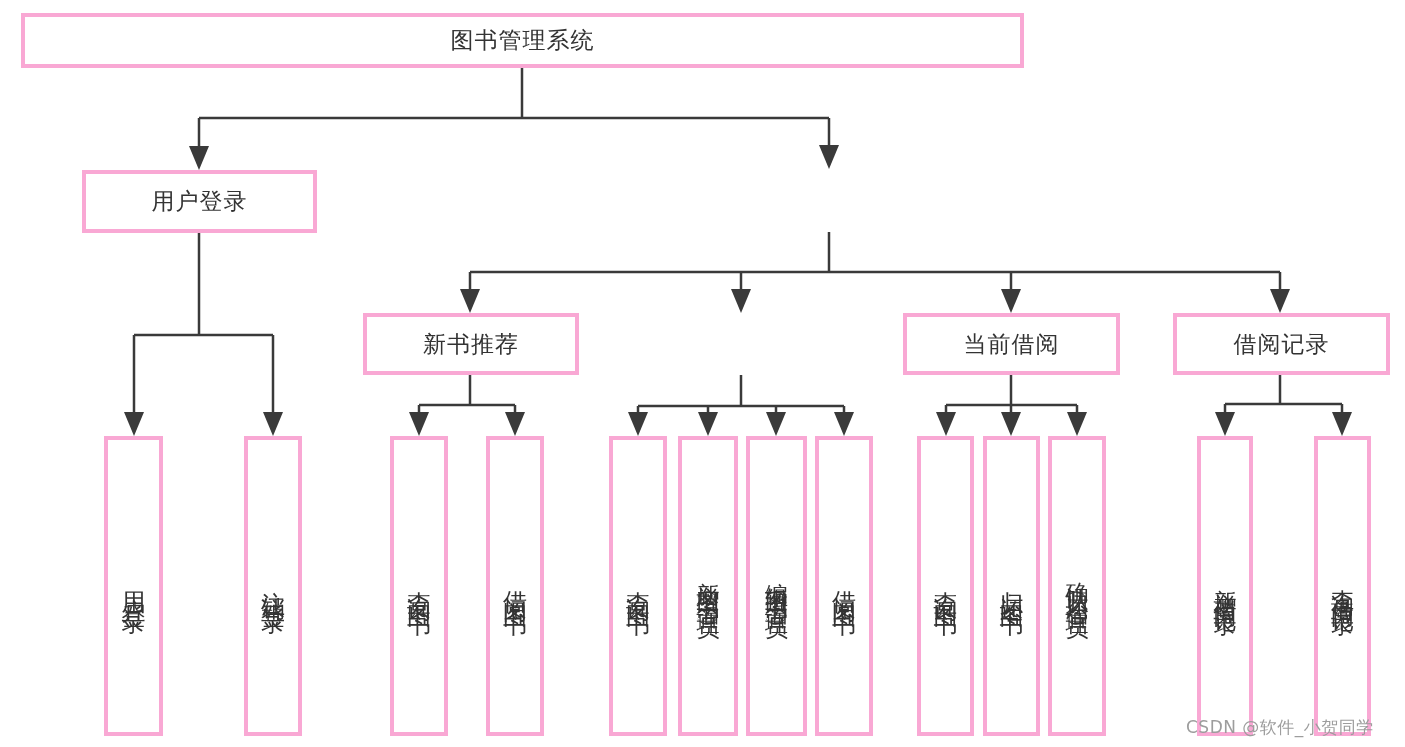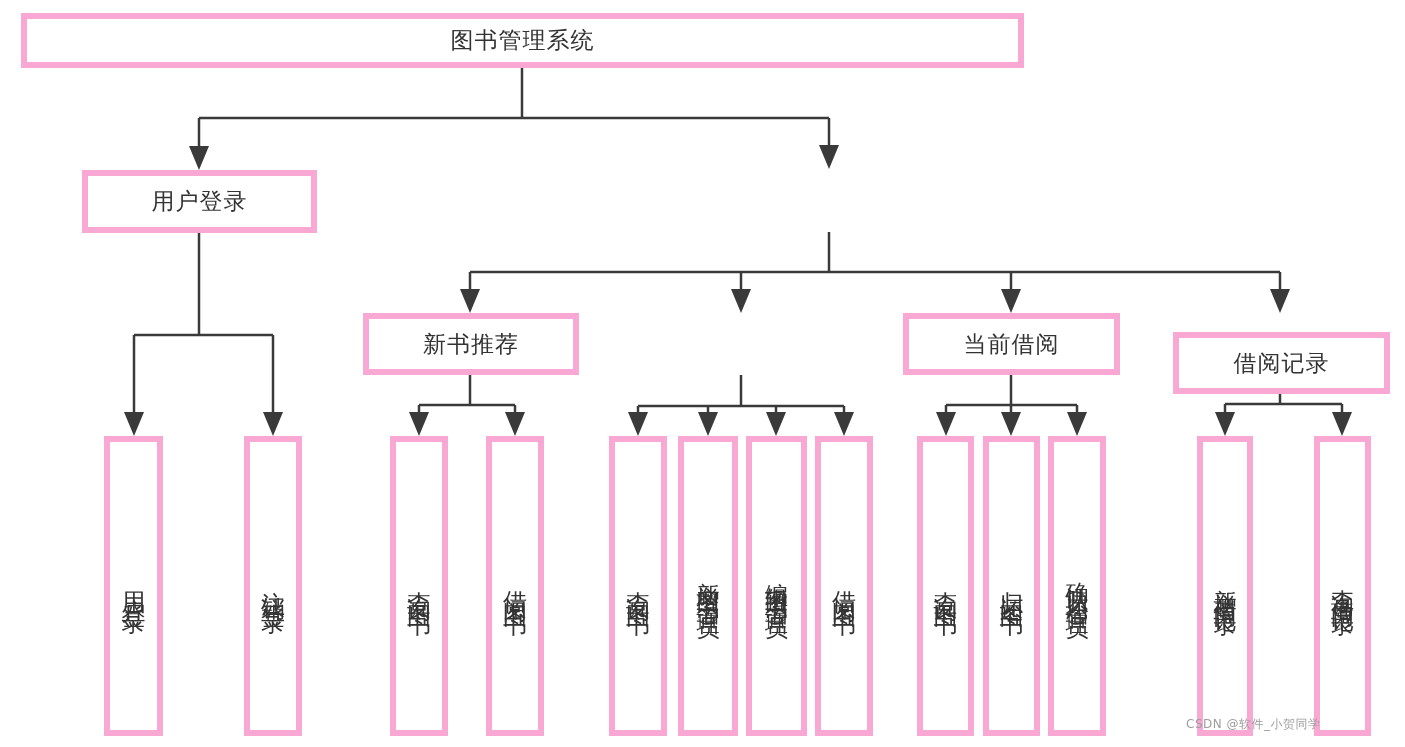--- a/index.html
+++ b/index.html
@@ -19,21 +19,21 @@
     position: absolute;
     left: 0; top: 0;
     width: 1405px;
     height: 747px;
     z-index: 1;
   }
   .node {
     position: absolute;
     box-sizing: border-box;
     background: #ffffff;
-    border: 6px solid #f9a8d4;
+    border: 4px solid #f9a8d4;
     display: flex;
     align-items: center;
     justify-content: center;
     z-index: 2;
     color: #333333;
   }
   .node .lbl {
     color: #333333;
     white-space: nowrap;
   }
@@ -57,39 +57,39 @@
     letter-spacing: 5px;
     font-size: 23px;
   }
   
   .root-box      { left: 21px;  top: 13px;  width: 1003px; height: 55px; }
   .n-user-login  { left: 82px;  top: 170px; width: 235px;  height: 63px; }
   .n-book-mgmt   { left: 712px; top: 169px; width: 235px;  height: 63px; }
   .n-new-rec     { left: 363px; top: 313px; width: 216px;  height: 62px; }
   .n-borrow      { left: 634px; top: 313px; width: 214px;  height: 62px; }
   .n-current     { left: 903px; top: 313px; width: 217px;  height: 62px; }
-  .n-records     { left: 1173px;top: 313px; width: 217px;  height: 62px; margin-top: 19px; }
+  .n-records     { left: 1173px;top: 313px; width: 217px;  height: 62px; }
   .lf1  { left: 104px;  width: 59px; }
   .lf2  { left: 244px;  width: 58px; }
   .lf3  { left: 390px;  width: 58px; }
   .lf4  { left: 486px;  width: 58px; }
   .lf5  { left: 609px;  width: 58px; }
   .lf6  { left: 678px;  width: 60px; }
   .lf7  { left: 746px;  width: 61px; }
   .lf8  { left: 815px;  width: 58px; }
   .lf9  { left: 917px;  width: 57px; }
   .lf10 { left: 983px;  width: 57px; }
   .lf11 { left: 1048px; width: 58px; }
   .lf12 { left: 1197px; width: 56px; }
   .lf13 { left: 1314px; width: 57px; }
   #watermark {
     position: absolute;
     left: 1186px;
     top: 716px;
-    font-size: 12px;
+    font-size: 17px;
     color: #9d9d9d;
     z-index: 5;
     white-space: nowrap;
     letter-spacing: 0.5px;
   }
 </style>
 </head>
 <body>
 
 <div id="diagram">

